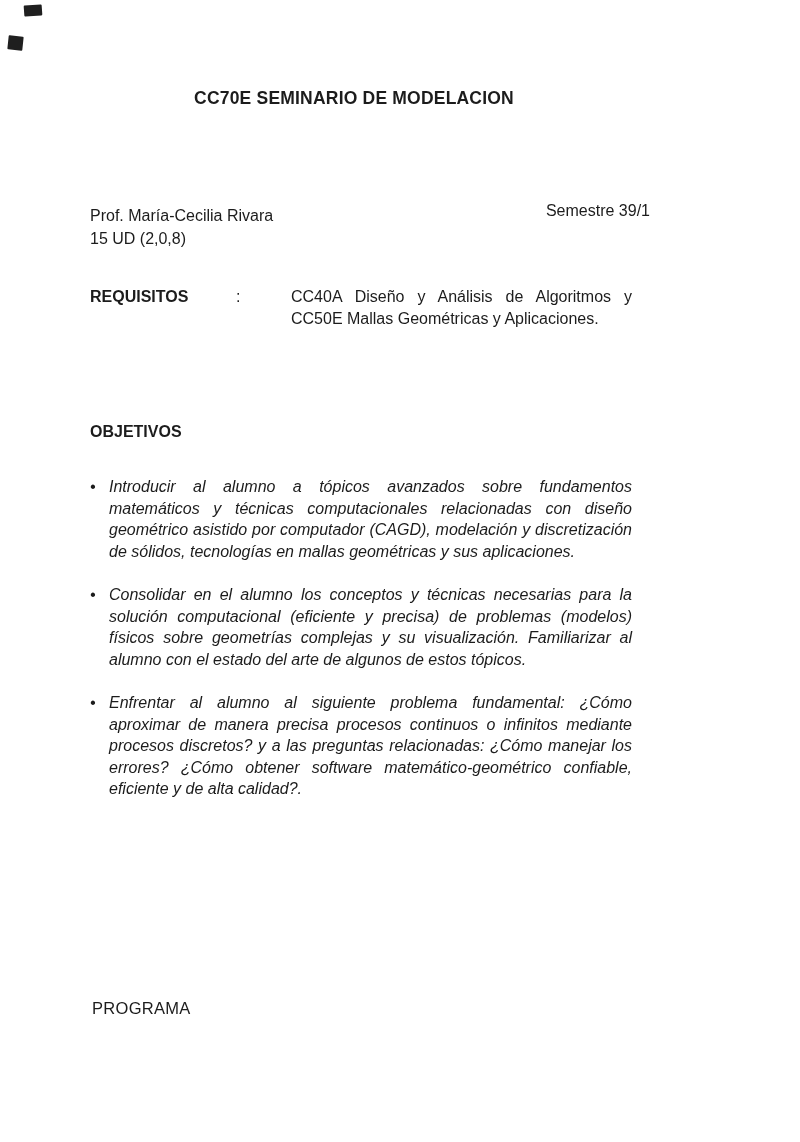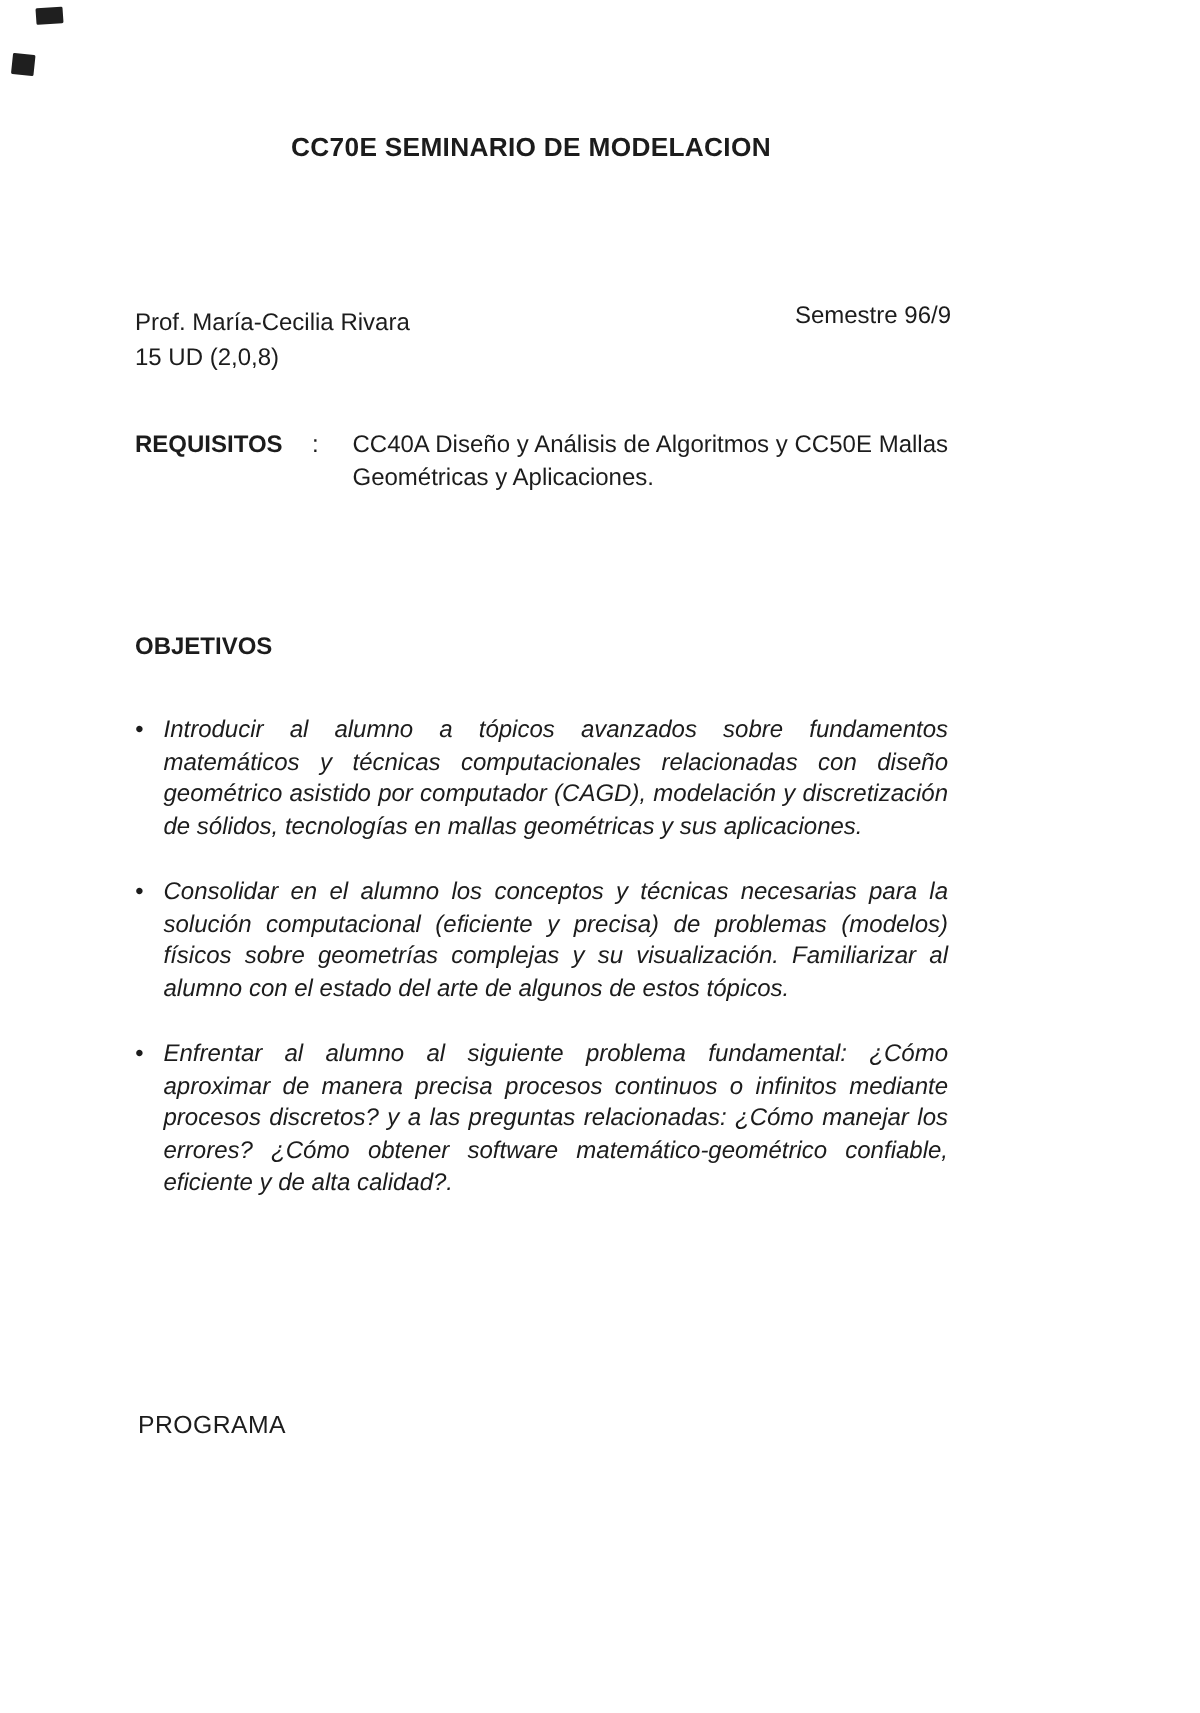--- a/index.html
+++ b/index.html
@@ -24,29 +24,30 @@
   .doc-title {
     position: absolute; top: 86px; left: 0; width: 100%;
     text-align: center;
     font-weight: bold;
     font-size: 17.5px;
     line-height: 25px;
     letter-spacing: 0.2px;
   }
 
   .header-row {
-    position: absolute; top: 204px; left: 90px; right: 74px;
+    position: absolute; top: 204px; left: 90px; right: 58px;
     display: flex; justify-content: space-between; align-items: flex-start;
   }
   .prof-block { font-size: 16px; line-height: 23px; }
   .semester { font-size: 16px; line-height: 20px; margin-top: -3px; }
 
   .requisitos-block {
     position: absolute; top: 286px; left: 90px; right: 76px;
     display: flex;
+    gap: 28px;
   }
   .requisitos-label-cell { width: 118px; flex: none; font-weight: bold; font-size: 16px; line-height: 21.5px; }
   .requisitos-sep { width: 27px; flex: none; font-size: 16px; line-height: 21.5px; }
   .requisitos-text { flex: 1; font-size: 16px; line-height: 21.5px; text-align: justify; }
 
   .requisitos-note {
     position: absolute; top: 344px; left: 235px; right: 76px;
     font-size: 16px; line-height: 21.5px;
   }
 
@@ -68,21 +69,21 @@
     margin-bottom: 22px;
     font-style: italic;
   }
   .objetivos-list li::before {
     content: "\2022";
     position: absolute; left: 0; top: 0;
     font-size: 16px;
   }
 
   .programa-heading {
-    position: absolute; top: 941px; left: 92px;
+    position: absolute; top: 999px; left: 92px;
     font-size: 16.5px;
     letter-spacing: 0.3px;
   }
 </style>
 </head>
 <body>
 
 <div class="page">
 
   <div class="artifact a1"></div>
@@ -90,21 +91,21 @@
 
   <div class="doc-title">
     <div>CC70E  SEMINARIO DE MODELACION</div>
   </div>
 
   <div class="header-row">
     <div class="prof-block">
       <div>Prof. María-Cecilia Rivara</div>
       <div>15 UD (2,0,8)</div>
     </div>
-    <div class="semester">Semestre 96/9</div>
+    <div class="semester">Semestre 39/1</div>
   </div>
 
   <div class="requisitos-block">
     <div class="requisitos-label-cell">REQUISITOS</div>
     <div class="requisitos-sep">:</div>
     <div class="requisitos-text">CC40A Diseño y Análisis de Algoritmos y CC50E Mallas Geométricas y Aplicaciones.</div>
   </div>
 
 
   <div class="objetivos-heading">OBJETIVOS</div>

